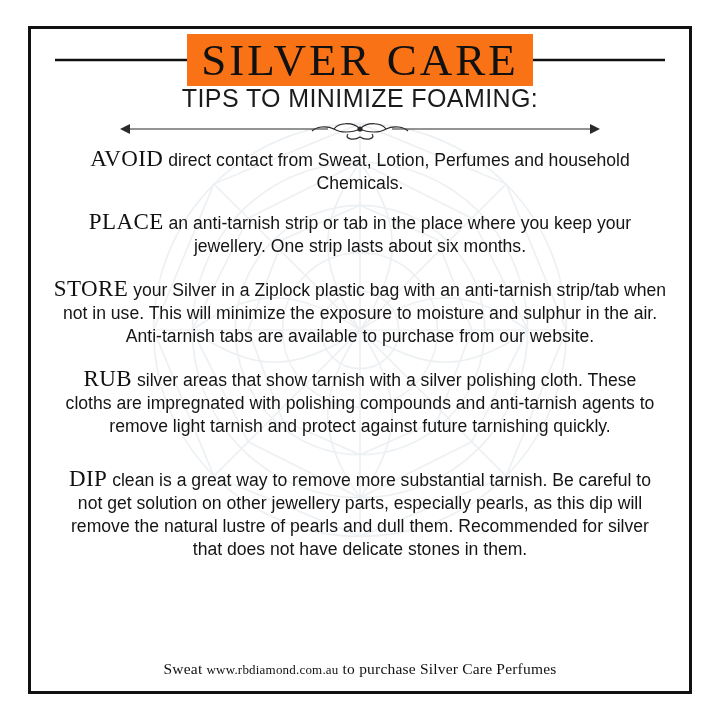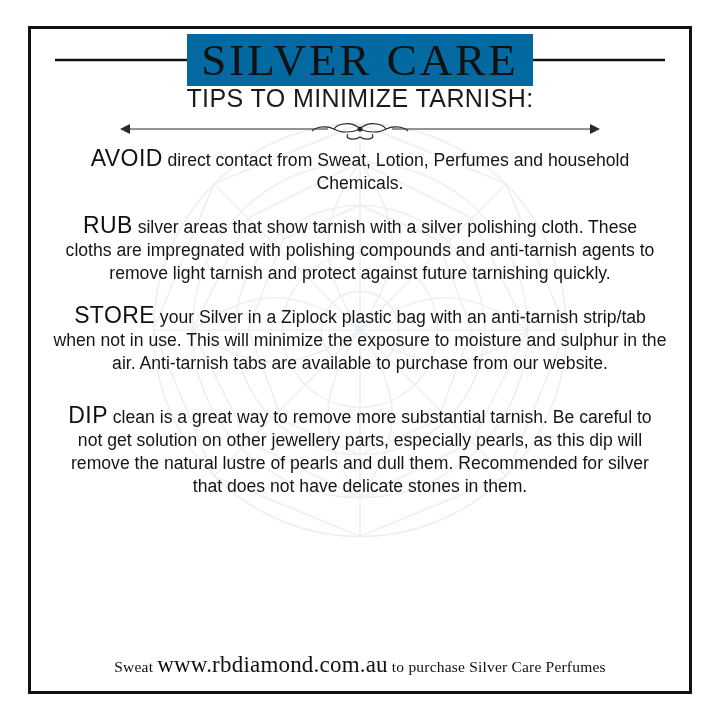--- a/index.html
+++ b/index.html
@@ -63,21 +63,21 @@
     width: 100%;
     text-align: center;
     margin-top: 2px;
     height: 52px;
   }
   .title {
     font-family: "Liberation Serif", serif;
     font-size: 45px;
     letter-spacing: 3px;
     color: #111111;
-    background: #0369a1;
+    background: #f97316;
     display: inline-block;
     padding: 0 14px;
     position: relative;
     z-index: 2;
     line-height: 52px;
   }
 
   .subtitle {
     font-family: "Liberation Sans", sans-serif;
     font-size: 25px;
@@ -112,20 +112,21 @@
     line-height: 23px;
     margin: 0 0 15px 0;
     width: 614px;
   }
   .para:last-of-type { margin-bottom: 0; }
 
   .kw {
     font-size: 23px;
     letter-spacing: 0.4px;
     color: #111111;
+    font-family: Liberation Serif, serif;
   }
   .kw-sm { font-size: 22px; }
 
   .p-avoid { width: 560px; }
   .p-place { width: 616px; }
   .p-store { width: 616px; margin-top: 4px;}
   .p-rub   { width: 590px; margin-top: 4px;}
   .p-dip   { width: 600px; margin-top: 14px;}
   .p-foam  { width: 600px; margin-top: 4px;}
 
@@ -133,21 +134,21 @@
   .footer {
     margin-top: auto;
     text-align: center;
     font-family: "Liberation Serif", serif;
     font-size: 15.5px;
     color: #111111;
     padding-bottom: 6px;
     letter-spacing: 0.2px;
   }
   .footer .url {
-    font-size: 23px;
+    font-size: 13px;
   }
 </style>
 </head>
 <body>
 
 <div class="poster">
 
   <svg class="mandala" viewBox="0 0 200 200" aria-hidden="true">
     <g fill="none" stroke="#5d7a92" stroke-width="0.8">
       <circle cx="100" cy="100" r="96"></circle>
@@ -174,21 +175,21 @@
 
   <div class="content">
 
     <div class="title-wrap">
       <svg width="610" height="52" viewBox="0 0 610 52" style="position:absolute;left:50%;top:0;transform:translateX(-50%);z-index:1;" aria-hidden="true">
         <line x1="0" y1="26" x2="610" y2="26" stroke="#111111" stroke-width="2.4"></line>
       </svg>
       <span class="title">SILVER CARE</span>
     </div>
 
-    <div class="subtitle">TIPS TO MINIMIZE TARNISH:</div>
+    <div class="subtitle">TIPS TO MINIMIZE FOAMING:</div>
 
     <div class="divider">
       <svg width="500" height="22" viewBox="0 0 500 22" aria-hidden="true">
         <g stroke="#2a2a2a" fill="none" stroke-width="1.2">
           <line x1="20" y1="8" x2="218" y2="8"></line>
           <line x1="282" y1="8" x2="480" y2="8"></line>
           <polygon points="10,8 20,3 20,13" fill="#2a2a2a" stroke="none"></polygon>
           <polygon points="490,8 480,3 480,13" fill="#2a2a2a" stroke="none"></polygon>
           <circle cx="250" cy="8" r="2.6" fill="#2a2a2a" stroke="none"></circle>
           <path d="M250 8 C242 0 228 2 224 8 C230 12 242 12 250 8 Z"></path>
@@ -200,29 +201,33 @@
       </svg>
     </div>
 
     <div class="body">
 
       <p class="para p-avoid">
         <span class="kw">AVOID</span>
         <span>direct contact from Sweat, Lotion, Perfumes and household Chemicals.</span>
       </p>
 
+      <p class="para p-place">
+        <span class="kw">PLACE</span>
+        <span>an anti-tarnish strip or tab in the place where you keep your jewellery. One strip lasts about six months.</span>
+      </p>
+
+      <p class="para p-store">
+        <span class="kw">STORE</span>
+        <span>your Silver in a Ziplock plastic bag with an anti-tarnish strip/tab when not in use. This will minimize the exposure to moisture and sulphur in the air. Anti-tarnish tabs are available to purchase from our website.</span>
+      </p>
 
       <p class="para p-rub">
         <span class="kw">RUB</span>
         <span>silver areas that show tarnish with a silver polishing cloth. These cloths are impregnated with polishing compounds and anti-tarnish agents to remove light tarnish and protect against future tarnishing quickly.</span>
-      </p>
-
-      <p class="para p-store">
-        <span class="kw">STORE</span>
-        <span>your Silver in a Ziplock plastic bag with an anti-tarnish strip/tab when not in use. This will minimize the exposure to moisture and sulphur in the air. Anti-tarnish tabs are available to purchase from our website.</span>
       </p>
 
       <p class="para p-dip">
         <span class="kw">DIP</span>
         <span>clean is a great way to remove more substantial tarnish. Be careful to not get solution on other jewellery parts, especially pearls, as this dip will remove the natural lustre of pearls and dull them. Recommended for silver that does not have delicate stones in them.</span>
       </p>
 
 
     </div>
 

